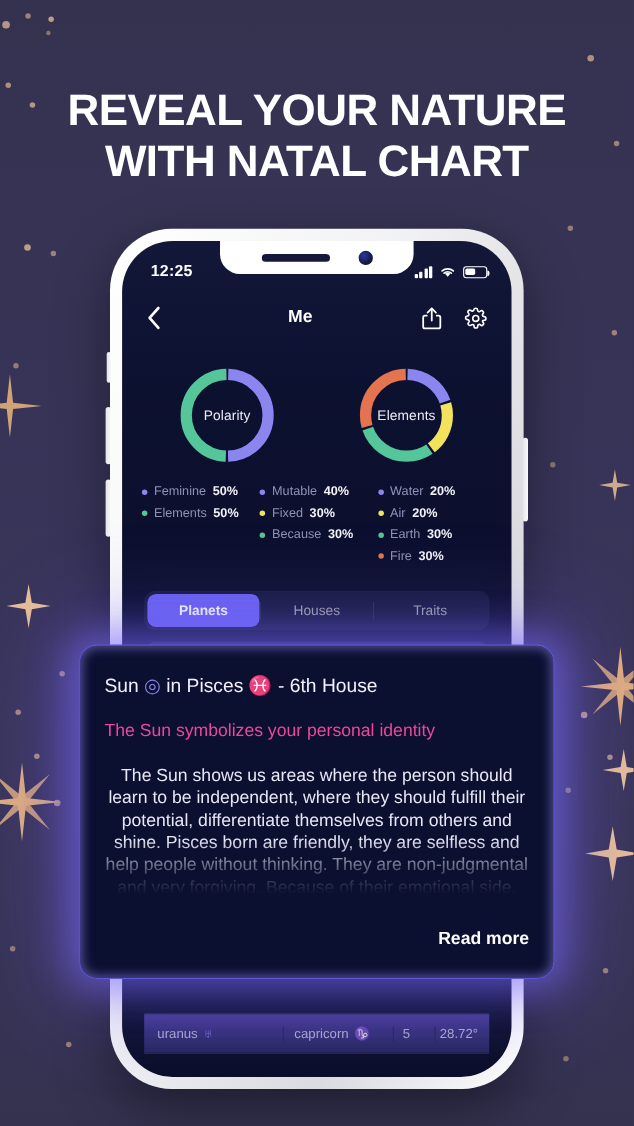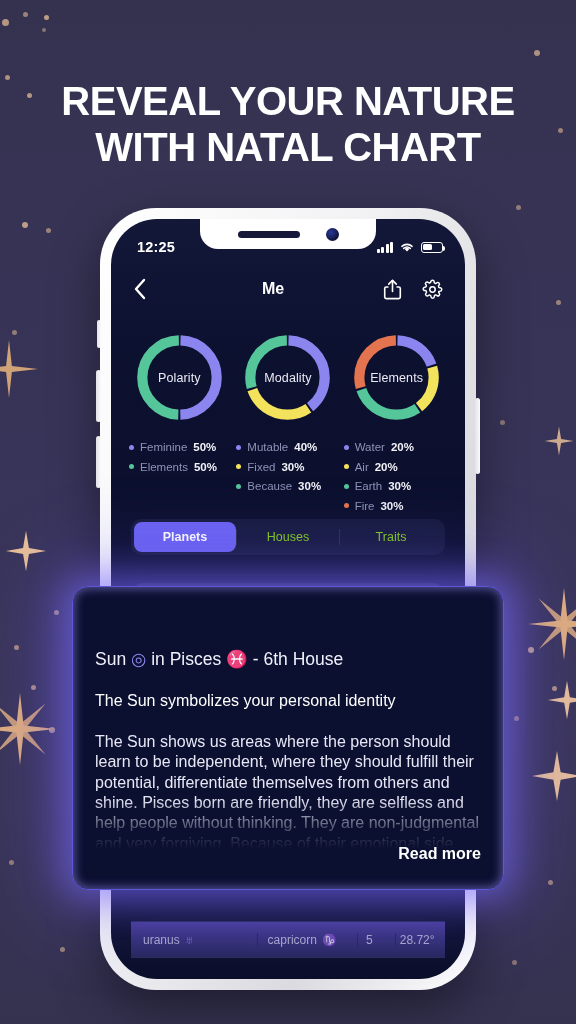--- a/index.html
+++ b/index.html
@@ -126,27 +126,27 @@
     display:flex; padding:0 18px; gap:4px;
   }
   .legend-col{ flex:1; display:flex; flex-direction:column; gap:7.5px;text-align:center; }
   .legend-item{ display:flex; align-items:center; gap:6px; font-size:11.5px; white-space:nowrap; }
   .legend-dot{ width:5px; height:5px; border-radius:50%; flex:none; }
   .legend-name{ color:#8e93b5; }
   .legend-val{ color:#f2f2f7; font-weight:bold; }
 
   
   #tabs{
-    position:absolute; top:300px; left:20px; right:20px; height:36px;
+    position:absolute; top:318px; left:20px; right:20px; height:36px;
     background:#161a3c; border-radius:10px;
     display:flex; align-items:center; padding:3px;
   }
   .tab{
     flex:1; height:100%; display:flex; align-items:center; justify-content:center;
-    font-size:12.5px; color:#84cc16; border-radius:8px;
+    font-size:12.5px; color:#a3a3a3; border-radius:8px;
   }
   .tab.active{ background:#6b63f0; color:#fff; font-weight:bold; }
   .tab-sep{ width:1px; height:16px; background:#2b2f55; }
 
   
   #planet-table{
     position:absolute; top:364px; left:20px; right:20px; bottom:10px;
     border-radius:12px 12px 0 0; overflow:hidden;
   }
   .tbl-row{ display:flex; align-items:center; height:36px; font-size:12px; }
@@ -175,28 +175,29 @@
     background:#0b0f30;
     border:1.5px solid #5e57d8;
     box-shadow:0 0 34px 10px rgba(124,108,255,.55),
                0 0 80px 26px rgba(110,92,245,.30),
                0 0 10px 2px rgba(160,150,255,.5) inset;
     z-index:20;
     padding:26px 22px 0 22px;
     overflow:hidden;
   }
   #modal-title{
-    color:#f1f0fb; font-size:17.5px; margin-bottom:22px; white-space:nowrap;margin-top:36px;
+    color:#f1f0fb; font-size:17.5px; margin-bottom:22px; white-space:nowrap;
   }
   #modal-title .sym{ color:#8d86ef; }
-  #modal-subtitle{ color:#ffffff; font-size:16px; margin-bottom:22px; }
+  #modal-subtitle{ color:#ec4899; font-size:16px; margin-bottom:22px; }
   #modal-body{
     color:#e8e7f5; font-size:16px; line-height:1.27;
     -webkit-mask-image:linear-gradient(180deg,#000 0%,#000 55%,rgba(0,0,0,.35) 78%,rgba(0,0,0,0) 96%);
             mask-image:linear-gradient(180deg,#000 0%,#000 55%,rgba(0,0,0,.35) 78%,rgba(0,0,0,0) 96%);
+            text-align:center;
   }
   #read-more{
     position:absolute; right:22px; bottom:26px;
     color:#ffffff; font-size:16px; font-weight:bold;
   }
 </style>
 </head>
 <body>
 
 <div id="bg-layer">
@@ -332,30 +333,20 @@
       <div class="donut">
         <svg viewBox="0 0 100 100" width="93" height="93">
           <g transform="rotate(-90 50 50)" fill="none" stroke-width="11" stroke-linecap="butt">
             <circle id="p-seg-0" cx="50" cy="50" r="40" stroke="#8b85ef" stroke-dasharray="123.46370614359172 127.86370614359173" stroke-dashoffset="-1.1"></circle>
             <circle id="p-seg-1" cx="50" cy="50" r="40" stroke="#55c59a" stroke-dasharray="123.46370614359172 127.86370614359173" stroke-dashoffset="-126.76370614359172"></circle>
           </g>
         </svg>
         <div class="donut-label">Polarity</div>
       </div>
 
-      <div class="donut">
-        <svg viewBox="0 0 100 100" width="93" height="93">
-          <g transform="rotate(-90 50 50)" fill="none" stroke-width="11" stroke-linecap="butt">
-            <circle id="m-seg-0" cx="50" cy="50" r="40" stroke="#8b85ef" stroke-dasharray="98.33096491487338 152.99644737231006" stroke-dashoffset="-1.1"></circle>
-            <circle id="m-seg-1" cx="50" cy="50" r="40" stroke="#f2e25c" stroke-dasharray="73.19822368615503 178.12918860102843" stroke-dashoffset="-101.63096491487337"></circle>
-            <circle id="m-seg-2" cx="50" cy="50" r="40" stroke="#55c59a" stroke-dasharray="73.19822368615503 178.12918860102843" stroke-dashoffset="-177.0291886010284"></circle>
-          </g>
-        </svg>
-        <div class="donut-label">Modality</div>
-      </div>
 
       <div class="donut">
         <svg viewBox="0 0 100 100" width="93" height="93">
           <g transform="rotate(-90 50 50)" fill="none" stroke-width="11" stroke-linecap="butt">
             <circle id="e-seg-0" cx="50" cy="50" r="40" stroke="#8b85ef" stroke-dasharray="48.06548245743669 203.26192982974675" stroke-dashoffset="-1.1"></circle>
             <circle id="e-seg-1" cx="50" cy="50" r="40" stroke="#f2e25c" stroke-dasharray="48.06548245743669 203.26192982974675" stroke-dashoffset="-51.36548245743669"></circle>
             <circle id="e-seg-2" cx="50" cy="50" r="40" stroke="#55c59a" stroke-dasharray="73.19822368615503 178.12918860102843" stroke-dashoffset="-101.63096491487337"></circle>
             <circle id="e-seg-3" cx="50" cy="50" r="40" stroke="#e3744f" stroke-dasharray="73.19822368615503 178.12918860102843" stroke-dashoffset="-177.0291886010284"></circle>
           </g>
         </svg>

